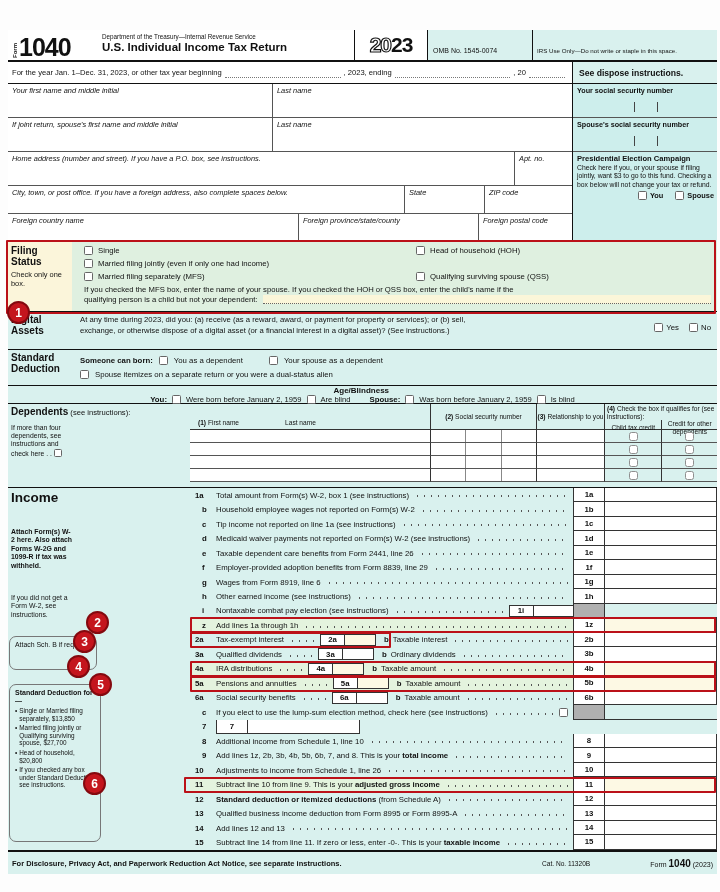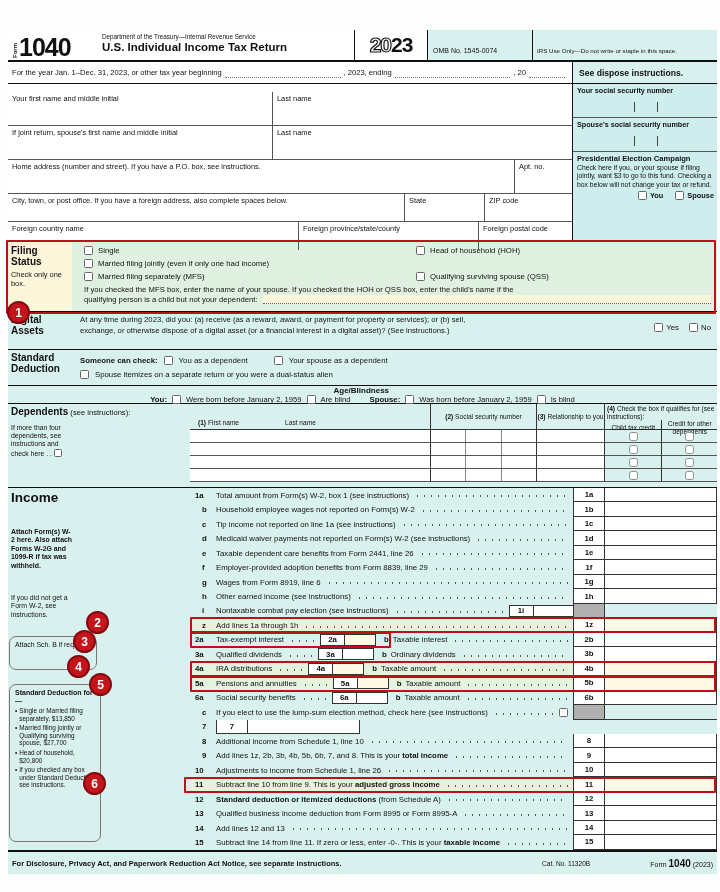--- a/index.html
+++ b/index.html
@@ -23,21 +23,21 @@
 
   
   .yearrow { height:22px; display:flex; border-bottom:1.5px solid #111; }
   .yr-main { flex:1; display:flex; align-items:center; font-size:7.6px; padding:0 4px 0 4px; background:#fff; }
   .dotline { flex:1; border-bottom:1px dotted #777; height:11px; margin:0 3px; min-width:20px; }
   .dotline.short { flex:0 0 36px; min-width:36px; }
   .yr-right { width:145px; border-left:1.5px solid #111; background:#d9f1ee; font-weight:bold; font-size:8.6px; display:flex; align-items:center; padding-left:6px; }
 
   
   .identity { position:relative; height:158px; background:#fff; }
-  .id-rows { position:absolute; left:0; top:8px; width:564px; }
+  .id-rows { position:absolute; left:0; top:0; width:564px;font-style:italic; }
   .id-row { display:flex; border-bottom:1px solid #555; }
   .id-cell { font-size:7.4px; padding:2px 0 0 4px; }
   .r1,.r2,.r3 { height:34px; } .r4,.r5 { height:28px; }
   .bdl { border-left:1px solid #555; }
   .id-right { position:absolute; right:0; top:0; width:145px; height:158px; border-left:1.5px solid #111; background:#cdeeec; }
   .ssn-cell { height:34px; border-bottom:1px solid #555; padding:2px 3px 0 4px; }
   .ssn-label { font-size:7.2px; font-weight:bold; }
   .ssn-ticks { display:flex; justify-content:center; gap:22px; margin-top:7px; }
   .tick { width:1px; height:10px; background:#444; }
   .pres-cell { height:90px; padding:2px 3px 0 4px; }
@@ -274,21 +274,21 @@
               <span>No</span>
             </span>
         </div>
       </div>
     </div>
 
     <div class="sec stded">
       <div class="sec-left">Standard Deduction</div>
       <div class="sd-main">
         <div class="sd-row">
-          <span class="sd-claim">Someone can check:</span>
+          <span class="sd-claim">Someone can born:</span>
           <span class="cb"></span>
           <span>You as a dependent</span>
           <span style="width:14px"></span>
           <span class="cb"></span>
           <span>Your spouse as a dependent</span>
         </div>
         <div class="sd-row">
           <span class="cb"></span>
           <span>Spouse itemizes on a separate return or you were a dual-status alien</span>
         </div>

